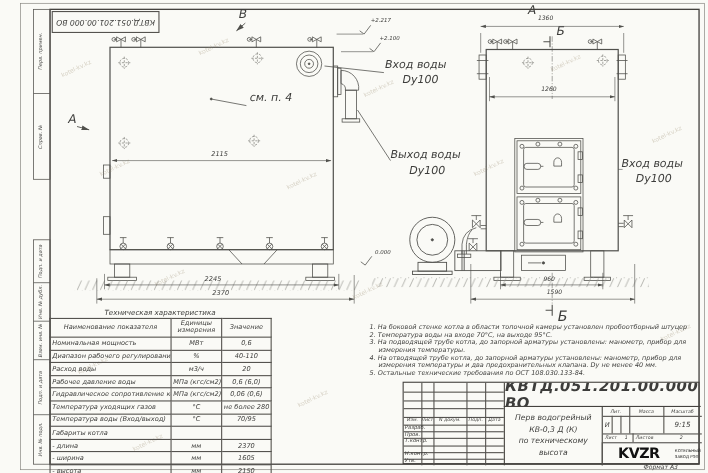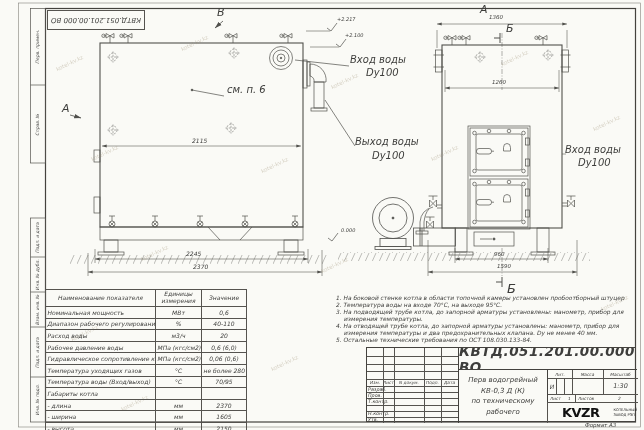--- a/index.html
+++ b/index.html
@@ -315,41 +315,42 @@
     </div>
   <div class="vlabel" style="left:30px;top:377px;width:15px;height:45px">
       <span>Инв. № подл.</span>
     </div>
 
   <span class="t big" style="left:62px;top:103px">А</span>
   <span class="t big" style="left:217px;top:7px">В</span>
   <span class="t big" style="left:480px;top:4px">А</span>
   <span class="t big" style="left:506px;top:23px">Б</span>
   <span class="t big2" style="left:507px;top:282px">Б</span>
-  <span class="t callout" style="left:227px;top:85px">см. п. 6</span>
+  <span class="t callout" style="left:227px;top:85px">см. п. 4</span>
 
   <span class="t callout" style="left:350px;top:55px">Вход воды</span>
   <span class="t callout" style="left:366px;top:68px">Dy100</span>
   <span class="t callout" style="left:355px;top:137px">Выход воды</span>
   <span class="t callout" style="left:372px;top:151px">Dy100</span>
   <span class="t callout" style="left:565px;top:145px">Вход воды</span>
   <span class="t callout" style="left:578px;top:158px">Dy100</span>
 
   <span class="t elev" style="left:337px;top:17px">+2.217</span>
   <span class="t elev" style="left:345px;top:33px">+2.100</span>
   <span class="t elev" style="left:341px;top:228px">0.000</span>
 
   <span class="t dim" style="left:192px;top:138px">2115</span>
   <span class="t dim" style="left:186px;top:251px">2245</span>
   <span class="t dim" style="left:193px;top:264px">2370</span>
   <span class="t dim2" style="left:489px;top:15px">1360</span>
   <span class="t dim2" style="left:492px;top:80px">1260</span>
   <span class="t dim2" style="left:494px;top:252px">960</span>
   <span class="t dim2" style="left:497px;top:264px">1590</span>
 
+  <div id="tech-title">Техническая характеристика</div>
   <table id="tech-table">
     <colgroup>
         <col style="width:110px">
         <col style="width:46px">
         <col style="width:45px">
       </colgroup>
     <thead>
       <tr>
         <th class="c">Наименование показателя</th>
         <th class="c">Единицы измерения</th>
@@ -453,37 +454,37 @@
     <div class="abs tb-r" style="left:0;top:50.3px;width:27px;height:6.2px">Т.контр.</div>
     <div class="abs tb-r" style="left:0;top:56.5px;width:27px;height:6.2px"></div>
     <div class="abs tb-r" style="left:0;top:62.7px;width:27px;height:6.1px">Н.контр.</div>
     <div class="abs tb-r" style="left:0;top:68.8px;width:27px;height:6.2px">Утв.</div>
 
     <div id="tb-code" class="abs cell">КВТД.051.201.00.000 ВО</div>
 
     <div id="tb-name" class="abs">
       <span>Перв водогрейный</span>
       <span>КВ-0,3 Д (К)</span>
-      <span>по техническому рабочего</span>
+      <span>по техническому высота</span>
     </div>
 
     <div class="abs" style="left:180px;top:22px;width:90px;height:53px;border-left:1px solid #44423e">
       <div class="abs" style="left:0;top:8px;width:90px;border-top:0.7px solid #55534f"></div>
       <div class="abs" style="left:0;top:24px;width:90px;border-top:0.7px solid #55534f"></div>
       <div class="abs" style="left:0;top:32px;width:90px;border-top:0.7px solid #55534f"></div>
       <div class="abs" style="left:24px;top:0;height:24px;border-left:0.7px solid #55534f"></div>
       <div class="abs" style="left:55px;top:0;height:24px;border-left:0.7px solid #55534f"></div>
       <div class="abs" style="left:8px;top:8px;height:16px;border-left:0.7px solid #55534f"></div>
       <div class="abs" style="left:16px;top:8px;height:16px;border-left:0.7px solid #55534f"></div>
       <div class="abs" style="left:27px;top:24px;height:8px;border-left:0.7px solid #55534f"></div>
       <div class="abs cell tb-h" style="left:0;top:0;width:24px;height:8px">Лит.</div>
       <div class="abs cell tb-h" style="left:24px;top:0;width:31px;height:8px">Масса</div>
       <div class="abs cell tb-h" style="left:55px;top:0;width:35px;height:8px">Масштаб</div>
       <div class="abs cell" style="left:0;top:8px;width:8px;height:16px;font-size:6px">И</div>
-      <div class="abs cell" style="left:55px;top:8px;width:35px;height:16px;font-size:6.5px">1:30</div>
+      <div class="abs cell" style="left:55px;top:8px;width:35px;height:16px;font-size:6.5px">9:15</div>
       <div class="abs tb-h" style="left:2px;top:25.5px">Лист</div>
       <div class="abs tb-h" style="left:20px;top:25.5px">1</div>
       <div class="abs tb-h" style="left:30px;top:25.5px">Листов</div>
       <div class="abs tb-h" style="left:70px;top:25.5px">2</div>
     </div>
     <div id="logo-row" class="abs">
       <div id="logo-mark"></div>
       <div id="logo-word">KVZR</div>
       <div id="logo-sub">
         <span>КОТЕЛЬНЫЙ</span>

